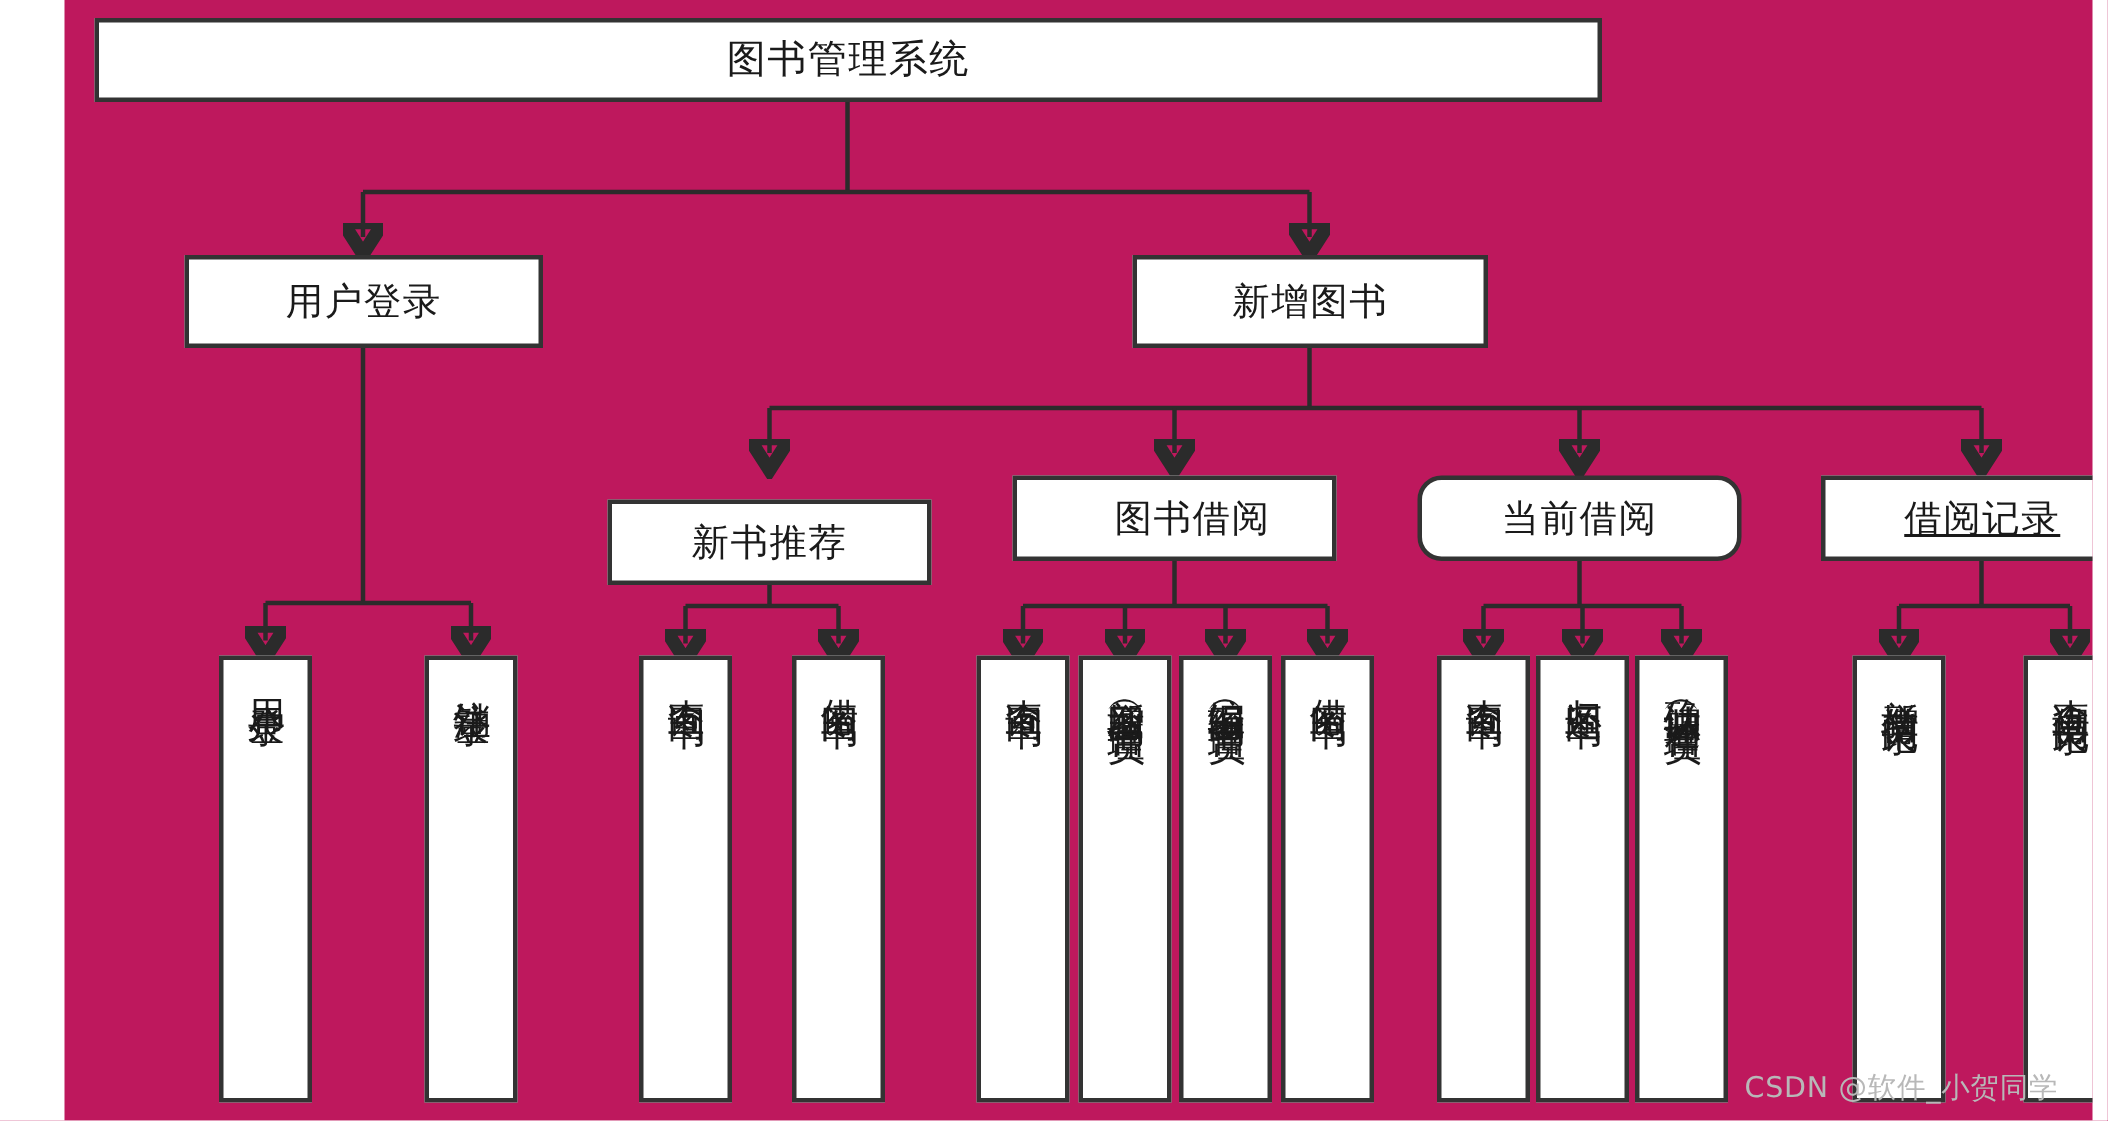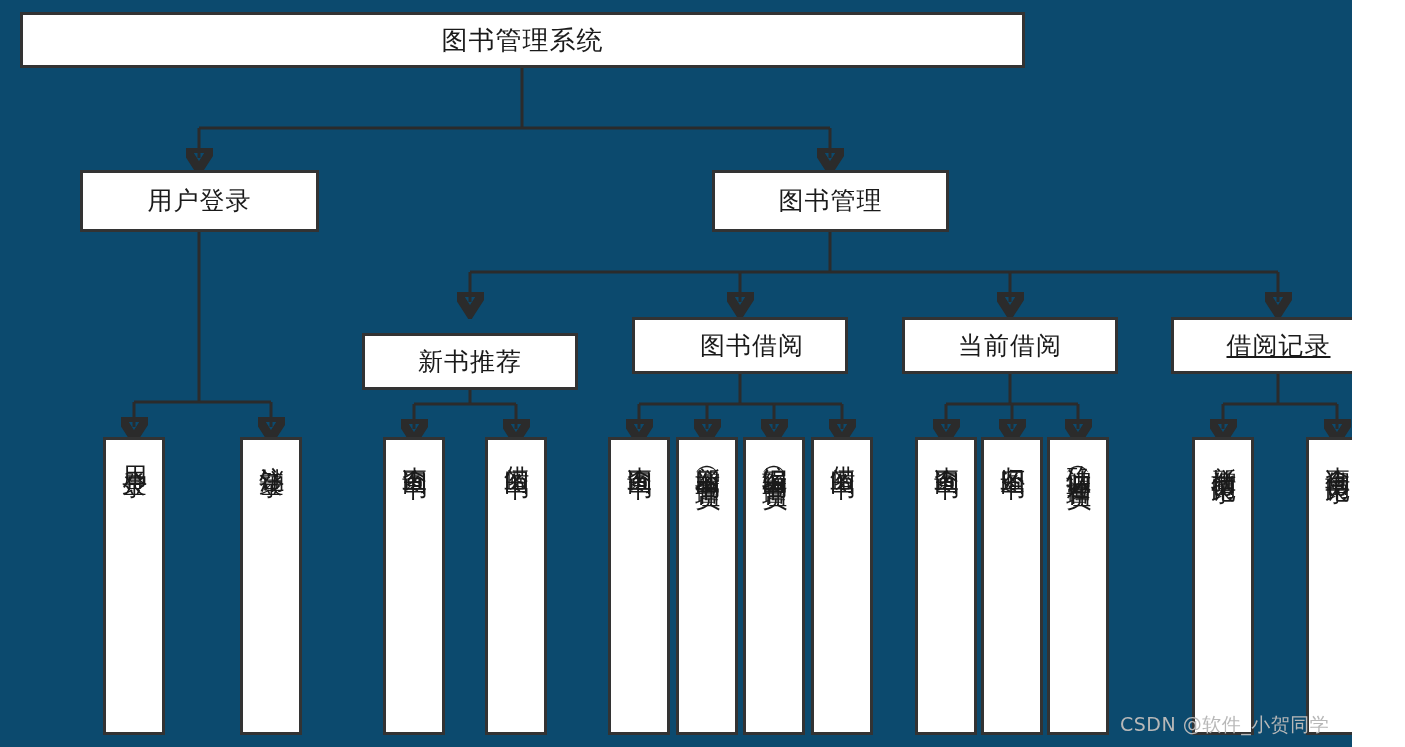--- a/index.html
+++ b/index.html
@@ -7,22 +7,23 @@
     padding: 0;
     background: #ffffff;
   }
   body {
     font-family: "DejaVu Sans", "Liberation Sans", sans-serif;
   }
   #canvas {
     position: relative;
     width: 1352px;
     height: 747px;
-    background: #0c4a6e;
+    background: #be185d;
     overflow: hidden;
+    margin-left: 43px;
   }
   
   .node {
     position: absolute;
     box-sizing: border-box;
     border: 3px solid #333333;
     background: #ffffff;
     display: flex;
     align-items: center;
     justify-content: center;
@@ -128,30 +129,30 @@
   </svg>
 
   <div class="node h root" style="left:20px; top:12px; width:1005px; height:56px;">
     <span>图书管理系统</span>
   </div>
 
   <div class="node h" style="left:80px; top:170px; width:239px; height:62px;">
     <span>用户登录</span>
   </div>
   <div class="node h" style="left:712px; top:170px; width:237px; height:62px;">
-    <span>图书管理</span>
+    <span>新增图书</span>
   </div>
 
   <div class="node h" style="left:362px; top:333px; width:216px; height:57px;">
     <span>新书推荐</span>
   </div>
   <div class="node h" style="left:632px; top:317px; width:216px; height:57px;padding-left:24px;">
     <span>图书借阅</span>
   </div>
-  <div class="node h" style="left:902px; top:317px; width:216px; height:57px;">
+  <div class="node h" style="left:902px; top:317px; width:216px; height:57px;border-radius:16px;">
     <span>当前借阅</span>
   </div>
   <div class="node h" style="left:1171px; top:317px; width:215px; height:57px;text-decoration:underline;">
     <span>借阅记录</span>
   </div>
 
   <div class="node v" style="left:103px; top:437px; width:62px; height:298px;">
     <span class="vtext">用户登录</span>
   </div>
   <div class="node v" style="left:240px; top:437px; width:62px; height:298px;">

